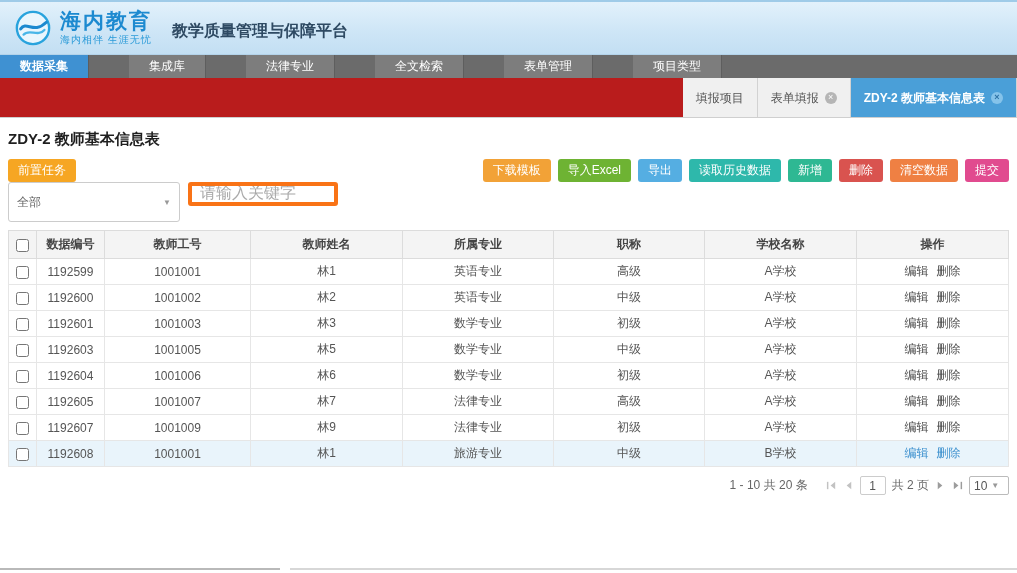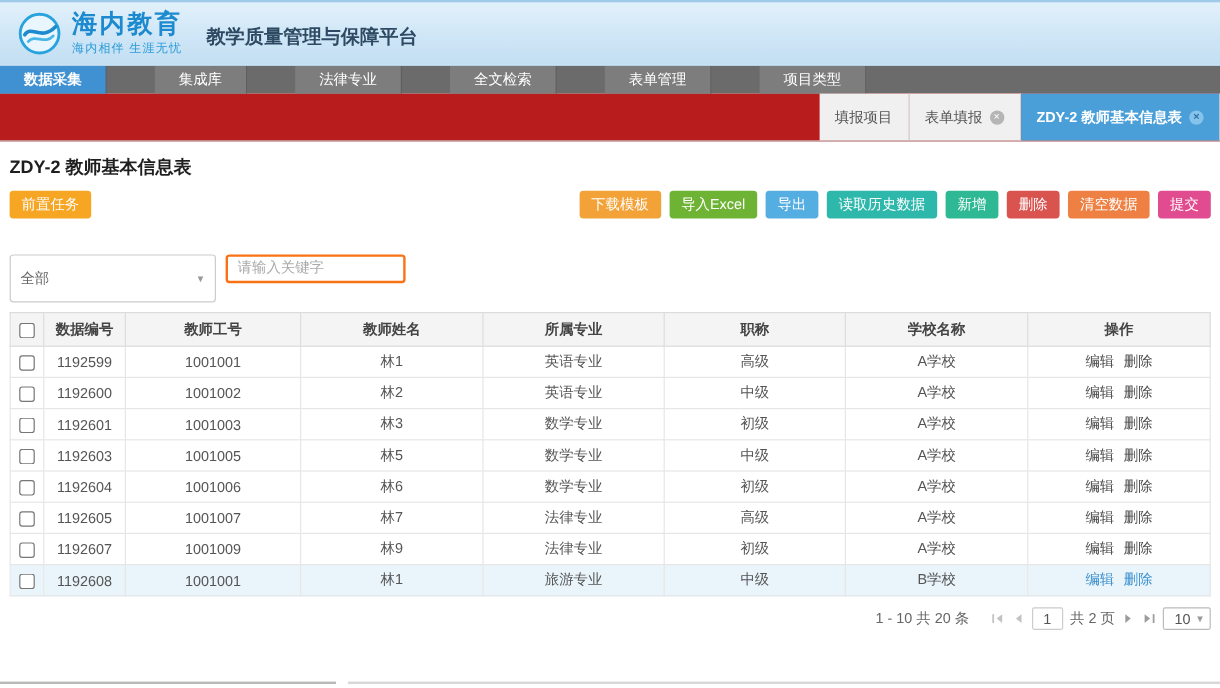--- a/index.html
+++ b/index.html
@@ -35,36 +35,36 @@
   }
   .tab.active { background:#4a9fd8; color:#fff; font-weight:bold; }
   .tab .close {
     width:12px; height:12px; border-radius:50%; background:#b5b5b5; color:#fff;
     font-size:9px; line-height:11px; text-align:center; cursor:pointer;
   }
   .tab.active .close { background:#85c3ea; color:#2c70a3; }
   
   .content { padding:6px 8px 0 8px; }
   .page-title { font-size:15px; font-weight:bold; color:#1f1f1f; margin:6px 0 10px 0; }
-  .toolbar { display:flex; justify-content:space-between; align-items:flex-start; margin-bottom:30px; }
+  .toolbar { display:flex; justify-content:space-between; align-items:flex-start; margin-bottom:0; }
   .btn {
     color:#fff; border:none; border-radius:3px; font-size:12px; height:23px;
     padding:0 10px; cursor:pointer; font-family:inherit; white-space:nowrap;
   }
   .toolbar-right { display:flex; gap:7px; }
   .filter-row { display:flex; gap:8px; margin-bottom:8px; }
   .select-box {
     width:172px; height:40px; border:1px solid #ccc; border-radius:3px; background:#fff;
     display:flex; align-items:center; justify-content:space-between; padding:0 8px;
     color:#666; cursor:pointer;
   }
   .caret { font-size:8px; color:#999; }
   .search-input {
-    width:150px; height:24px; border:2px solid #f97316; border-radius:3px;
-    padding:0 8px; font-size:12px; font-family:Liberation Mono, monospace; color:#333;
+    width:150px; height:24px; border:4px solid #f97316; border-radius:3px;
+    padding:0 8px; font-size:16px; font-family:Liberation Mono, monospace; color:#333;
   }
   .search-input::placeholder { color:#aaa; }
   
   table { width:100%; border-collapse:collapse; table-layout:fixed; border:1px solid #dcdcdc; }
   th {
     background:#f4f4f4; font-weight:bold; color:#444; height:28px;
     border:1px solid #dcdcdc; font-size:12px; text-align:center;
   }
   td { height:26px; border:1px solid #e6e6e6; text-align:center; color:#555; font-size:12px; background:#fff; }
   tr.hl td { background:#e9f4fb; }
@@ -74,21 +74,21 @@
   
   .pager { display:flex; justify-content:flex-end; align-items:center; gap:18px; margin-top:9px; color:#666; }
   .pager-controls { display:flex; align-items:center; gap:6px; }
   .pg-icon { display:inline-flex; align-items:center; cursor:pointer; }
   .page-input {
     width:26px; height:19px; border:1px solid #ccc; border-radius:2px; text-align:center;
     font-size:12px; font-family:inherit; color:#555;
   }
   .size-select {
     min-width:40px; height:19px; border:1px solid #bbb; border-radius:2px; background:#fff;
-    display:flex; align-items:center; justify-content:flex-end; gap:4px; padding:0 4px;
+    display:flex; align-items:center; justify-content:flex-start; gap:4px; padding:0 4px;
     color:#555; cursor:pointer;
   }
   
   .bottom-bar { position:absolute; bottom:0; left:0; width:1017px; height:5px; display:flex; }
   .bottom-bar .seg-left { width:280px; border-top:2px solid #b9b9b9; }
   .bottom-bar .seg-gap { width:10px; }
   .bottom-bar .seg-right { flex:1; border-top:2px solid #d7d7d7; }
 </style>
 </head>
 <body>

